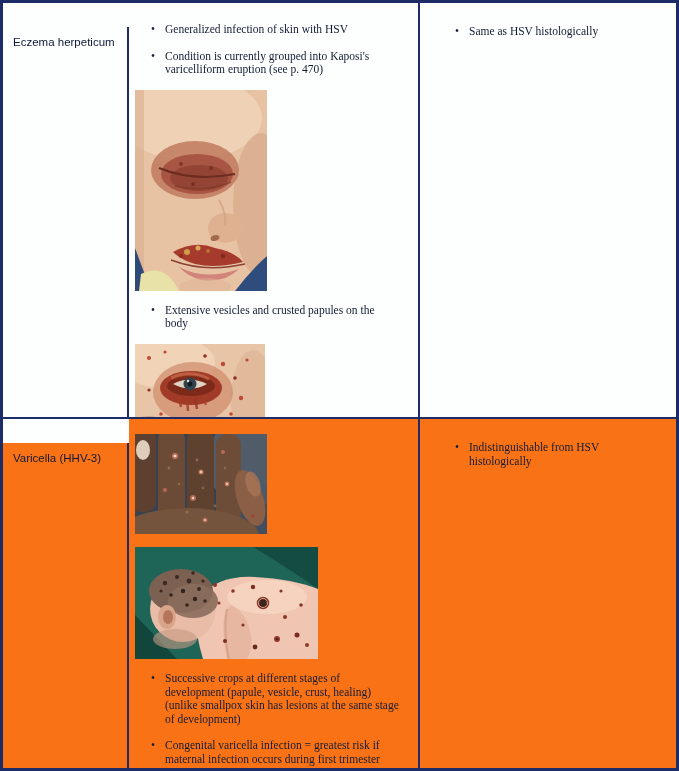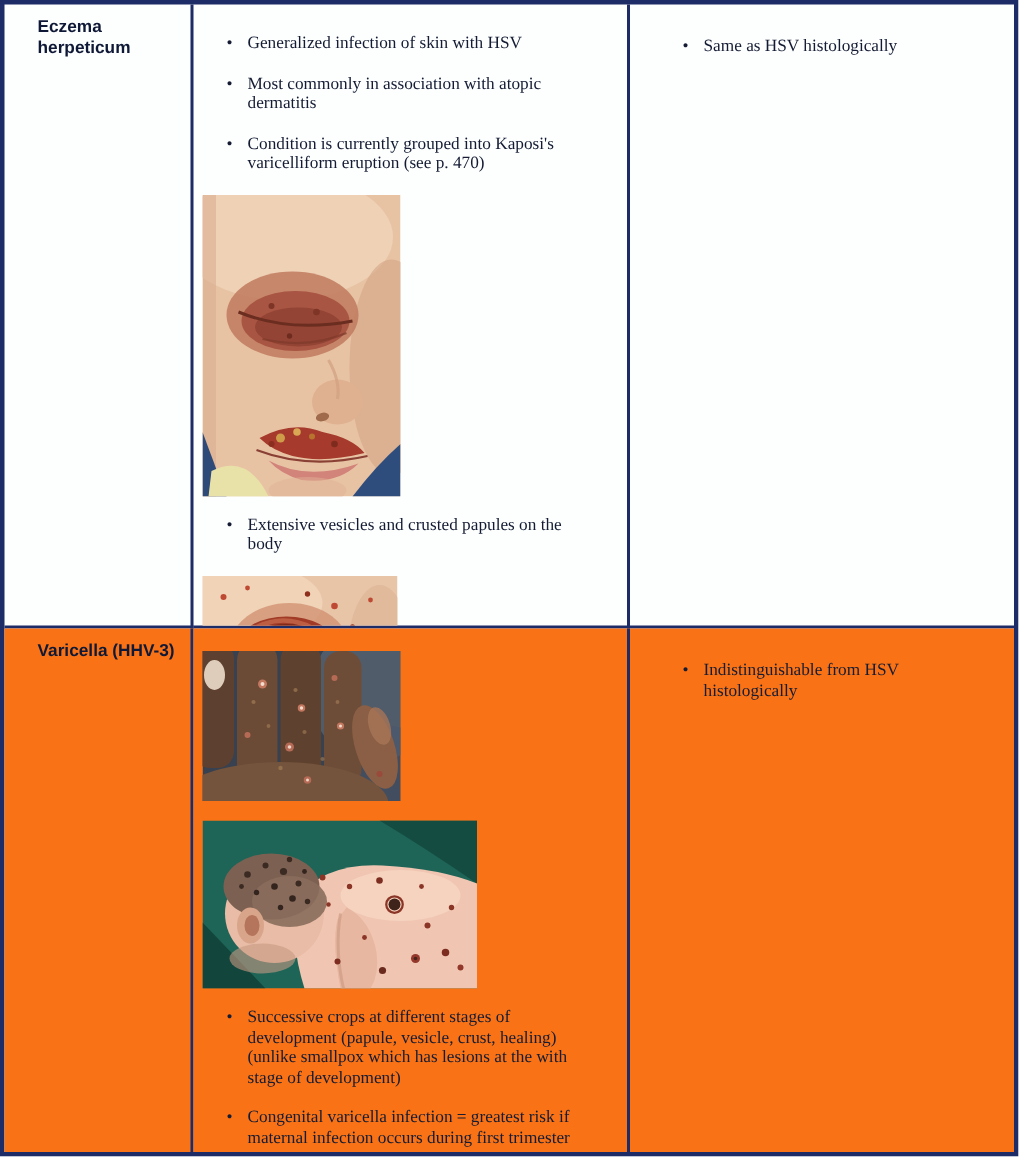--- a/index.html
+++ b/index.html
@@ -16,23 +16,24 @@
     font-size:11.5px; line-height:13.5px;
     color:#141b33;
   }
   .cell { overflow:hidden; }
   .b-right  { border-right:2px solid #1d2b66; }
   .b-bottom { border-bottom:2px solid #1d2b66; }
   .row2 { background:#f97316; }
 
   .cell-name {
     font-family:"Liberation Sans", sans-serif;
-    font-weight:bold; font-size:11.5px; line-height:14px;
+    font-weight:normal; font-size:11.5px; line-height:14px;
     color:#0f1836;
-    padding:8px 6px 0 22px;
+    padding:8px 6px 0 10px;
+    margin-top:24px;
   }
   .cell-clinical { padding:7px 6px 0 2px; }
   .cell-histo    { padding:9px 6px 0 13px; }
 
   ul.blist { list-style:none; margin:0; padding:0; }
   ul.blist li { position:relative; padding-left:21px; margin:13px; }
   ul.blist li::before { content:"\2022"; position:absolute; left:7px; top:0; }
   .cell-histo ul.blist li { padding-left:23px; }
   .cell-histo ul.blist li::before { left:9px; }
 
@@ -49,21 +50,20 @@
 
 <div class="tbl">
 
   <div class="cell cell-name b-right b-bottom">
     <span>Eczema herpeticum</span>
   </div>
 
   <div class="cell cell-clinical b-right b-bottom">
     <ul class="blist">
       <li>Generalized infection of skin with HSV</li>
-      <li>Most commonly in association with atopic dermatitis</li>
       <li>Condition is currently grouped into Kaposi's varicelliform eruption (see p. 470)</li>
     </ul>
 
     <svg class="photo ph1" width="132" height="201" viewBox="0 0 132 201" role="img" aria-label="infant-face-with-crusted-periocular-and-perioral-eruption">
       <rect x="0" y="0" width="132" height="201" fill="#e7c3a4"></rect>
       <ellipse cx="55" cy="28" rx="72" ry="42" fill="#f0d4b8" opacity="0.85"></ellipse>
       <ellipse cx="126" cy="115" rx="28" ry="72" fill="#d3a586" opacity="0.6"></ellipse>
       <rect x="0" y="0" width="9" height="201" fill="#d8ab8c" opacity="0.55"></rect>
 
       <path d="M0,158 L16,201 L0,201 Z" fill="#2e4a78"></path>
@@ -235,21 +235,21 @@
       <circle cx="108" cy="78" r="1.6" fill="#8a3526"></circle>
       <circle cx="90" cy="94" r="2" fill="#7c2d20"></circle>
       <circle cx="166" cy="58" r="1.8" fill="#8a3526"></circle>
       <circle cx="172" cy="98" r="2" fill="#93382a"></circle>
       <circle cx="120" cy="100" r="2.4" fill="#6b2a1e"></circle>
       <circle cx="84" cy="56" r="1.5" fill="#8a3526"></circle>
       <circle cx="146" cy="44" r="1.6" fill="#8a3526"></circle>
     </svg>
 
     <ul class="blist bot-bullets">
-      <li>Successive crops at different stages of development (papule, vesicle, crust, healing) (unlike smallpox which has lesions at the with stage of development)</li>
+      <li>Successive crops at different stages of development (papule, vesicle, crust, healing) (unlike smallpox skin has lesions at the same stage of development)</li>
       <li>Congenital varicella infection = greatest risk if maternal infection occurs during first trimester</li>
     </ul>
   </div>
 
   <div class="cell cell-histo row2">
     <ul class="blist">
       <li>Indistinguishable from HSV histologically</li>
     </ul>
   </div>
 

